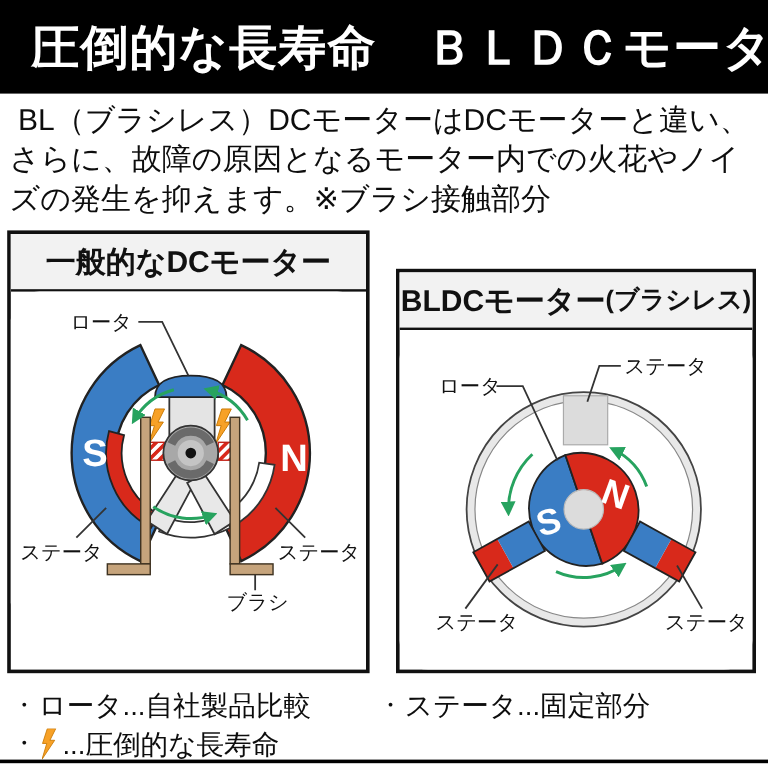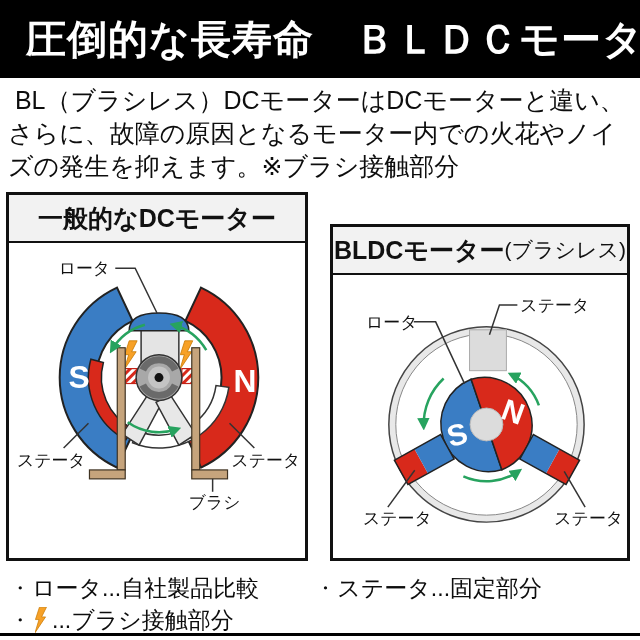--- a/index.html
+++ b/index.html
@@ -22,21 +22,21 @@
   
   .panels{display:flex;gap:22px;margin:9px 6px 0 6px;}
   .panel{border:3px solid #111;background:#fff;box-sizing:border-box;}
   .panel-dc{width:302px;}
   .panel-bldc{width:300px;margin-top:32px;}
   .panel-header{
     height:46px;background:#f2f2f2;border-bottom:2px solid #111;
     display:flex;align-items:center;justify-content:center;
     font-size:25px;font-weight:600;color:#111;white-space:nowrap;
   }
-  .panel-header .sub{font-size:21px;font-weight:400;}
+  .panel-header .sub{font-size:21px;font-weight:700;}
   .panel-body{background:#fff;border-radius:24px;}
   svg{display:block;}
   svg text{font-family:"Liberation Sans","DejaVu Sans",sans-serif;}
   .dlabel{font-size:17px;fill:#111;}
   .pole-letter{font-weight:bold;fill:#fff;}
   
   .legend{margin:11px 0 0 10px;font-size:23px;color:#0d0d0d;}
   .legend-row{display:flex;align-items:center;line-height:32px;}
   .legend-item{display:flex;align-items:center;white-space:nowrap;}
   .legend-item + .legend-item{margin-left:56px;}
@@ -213,19 +213,19 @@
         <span class="bullet">・</span>
         <span>ステータ...固定部分</span>
       </span>
     </div>
     <div class="legend-row">
       <span class="legend-item">
         <span class="bullet">・</span>
         <svg class="bolt-glyph" width="15" height="26" viewBox="0 0 17 29">
           <polygon points="5,0 13,0 7.5,11 12,11 0,29 4.5,14 0.5,14" fill="#f7a127" stroke="#c87800" stroke-width="0.8"></polygon>
         </svg>
-        <span>...ブラシ接触部分</span>
+        <span>...圧倒的な長寿命</span>
       </span>
     </div>
   </div>
 
   <div class="bottom-rule"></div>
 </div>
 
 </body></html>

